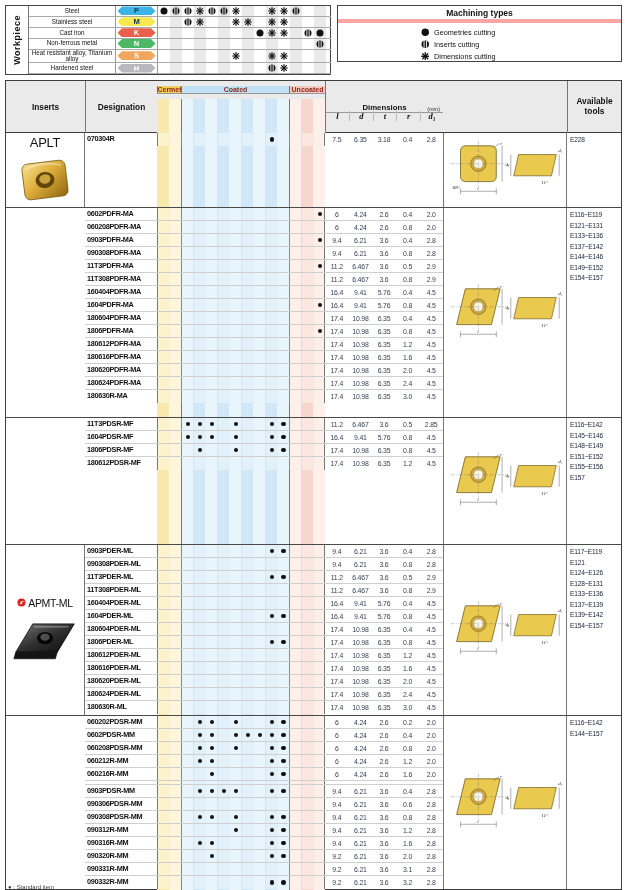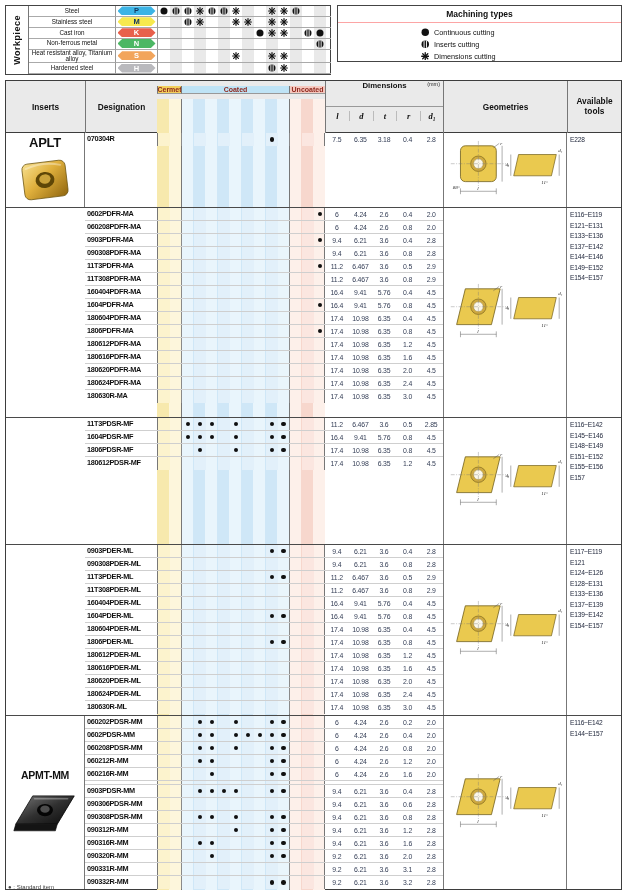--- a/index.html
+++ b/index.html
@@ -18,21 +18,21 @@
     justify-content:center; font-size:6.3px; text-align:center; line-height:1; padding:0 1px; }
   .wp-badge-cell { border-right:1px solid #999; border-bottom:1px solid #aaa; display:flex; align-items:center; justify-content:center; }
   .wp-badge { width:38px; height:9px; display:flex; align-items:center; justify-content:center;
     font-size:7.5px; font-weight:bold; clip-path:polygon(0 50%,12% 0,88% 0,100% 50%,88% 100%,12% 100%); }
   .wp-marks { border-bottom:1px solid #aaa; display:grid; grid-template-columns:repeat(14,12px); padding-right:5px; }
   .wp-cell { display:flex; align-items:center; justify-content:center; }
   .wc-odd { background:#e9e9e9; }
 
   
   #legend-box { position:absolute; left:337px; top:5px; width:285px; height:57px; border:1px solid #444; }
-  #legend-title { height:17px; border-bottom:1px solid #fca5a5; display:flex; align-items:center; justify-content:center;
+  #legend-title { height:17px; border-bottom:4px solid #fca5a5; display:flex; align-items:center; justify-content:center;
     font-weight:bold; font-size:8.5px; }
   #legend-items { padding-top:3px; width:118px; margin:0 auto; }
   .legend-item { display:flex; align-items:center; gap:5px; height:12px; font-size:7.3px; }
 
   
   #main-table { position:absolute; left:5px; top:80px; width:617px; border:1px solid #3d3d3d; background:#fff; }
   #thead { position:relative; height:52px; border-bottom:1.5px solid #3d3d3d; background:#eaeaea; }
   .th { position:absolute; display:flex; align-items:center; justify-content:center; font-weight:bold; font-size:8.3px; }
   .bl { border-left:1px solid #777; }
   #th-inserts   { left:0;   top:0; width:79px;  height:52px; }
@@ -40,37 +40,37 @@
   #th-grades-top{ left:151px;top:0; width:168px; height:18px; display:grid; grid-template-columns:24px 108px 36px; }
   .grade-group { display:flex; align-items:center; justify-content:center; font-weight:bold; font-size:7px; color:#8e271d;
     border-left:1px solid #777; border-bottom:1px solid #999; }
   #gg-cermet   { background:#f2cf5b; }
   #gg-coated   { background:#bfe3f5; }
   #gg-uncoated { background:#f6c9bf; }
   #th-grades-labels { left:151px; top:18px; width:168px; height:34px; display:grid; grid-template-columns:repeat(14,12px); }
   .grade-label-cell { display:flex; justify-content:center; }
   .grade-label-cell span { writing-mode:vertical-rl; transform:rotate(180deg); font-size:5.8px; font-weight:bold;
     height:100%; display:flex; align-items:center; justify-content:flex-start; letter-spacing:-0.2px; }
-  #th-dims-top { left:319px; top:0; width:118px; height:26px; border-left:1px solid #777; border-bottom:1px solid #999;
-    display:flex; align-items:flex-start; justify-content:center; font-weight:bold; font-size:7.8px; }
+  #th-dims-top { left:319px; top:0; width:118px; height:32px; border-left:1px solid #777; border-bottom:1px solid #999;
+    display:flex; align-items:flex-end; justify-content:center; font-weight:bold; font-size:7.8px; }
   #th-dims-top .mm { position:absolute; right:3px; font-weight:normal; font-size:5.5px; color:#333; }
   #th-dims-labels { left:319px; top:18px; width:118px; height:34px; border-left:1px solid #777;
     display:grid; grid-template-columns:repeat(5,23.6px); }
   .dim-label { display:flex; align-items:center; justify-content:center; border-left:1px solid #bbb;
     font-family:"Liberation Serif", serif; font-style:italic; font-size:8.5px; font-weight:bold; }
   .dim-label:first-child { border-left:none; }
   #th-geo   { left:437px; top:0; width:124px; height:52px; }
   #th-tools { left:561px; top:0; width:54px;  height:52px; text-align:center; line-height:1.15; }
 
   
   .section { position:relative; border-top:1.2px solid #4a4a4a; }
   .section:first-child { border-top:none; }
   .cell-inserts { position:absolute; left:0; top:0; bottom:0; width:79px; border-right:1px solid #777;
     display:flex; flex-direction:column; align-items:center; justify-content:center; gap:5px; overflow:hidden; }
-  .group-label { display:flex; align-items:center; gap:2px; font-weight:bold; letter-spacing:-0.3px; }
+  .group-label { display:flex; align-items:center; gap:2px; font-weight:normal; letter-spacing:-0.3px; }
   .group-label.big { font-size:13px; } .group-label.std { font-size:10.5px; }
   .rows-wrap { margin-left:79px; width:358px; }
   .drow { display:grid; grid-template-columns:72px 168px 118px; height:13px; border-bottom:1px solid #cfcfcf; }
   .drow.divider { height:4px; }
   .drow:last-child { border-bottom:none; }
   .cell-desig { font-weight:bold; font-size:7.3px; letter-spacing:-0.3px; line-height:12px; padding-left:2px;
     white-space:nowrap; overflow:hidden; }
   .grades-strip { display:grid; grid-template-columns:repeat(14,12px); border-left:1px solid #777; border-right:1px solid #777; }
   .gc { display:flex; align-items:center; justify-content:center; }
   .gc.b1 { border-right:1px solid #8a8a8a; } 
@@ -465,21 +465,21 @@
       </div>
     </div>
 
   <div id="legend-box">
     <div id="legend-title">Machining types</div>
     <div id="legend-items">
         <div class="legend-item">
           <svg viewBox="0 0 10 10" width="8.5" height="8.5">
             <circle cx="5" cy="5" r="4.4" fill="#111"></circle>
           </svg>
-          <span>Continuous cutting</span>
+          <span>Geometries cutting</span>
         </div>
         <div class="legend-item">
           <svg viewBox="0 0 10 10" width="8.5" height="8.5">
             <circle cx="5" cy="5" r="4.4" fill="#111"></circle>
             <clipPath id="clip9">
               <circle cx="5" cy="5" r="4.4"></circle>
             </clipPath>
             <rect x="3.05" y="0" width="1.1" height="10" fill="#fff" clip-path="url(#clip9)"></rect>
             <rect x="5.85" y="0" width="1.1" height="10" fill="#fff" clip-path="url(#clip9)"></rect>
           </svg>
@@ -556,21 +556,20 @@
         <span>Dimensions</span>
         <span class="mm">(mm)</span>
       </div>
       <div class="th" id="th-dims-labels">
           <div class="dim-label">l</div>
           <div class="dim-label">d</div>
           <div class="dim-label">t</div>
           <div class="dim-label">r</div>
           <div class="dim-label">d₁</div>
         </div>
-      <div class="th bl" id="th-geo">Geometries</div>
       <div class="th bl" id="th-tools">Available tools</div>
     </div>
     <div id="tbody">
         <section class="section" style="height: 74px;">
           <div class="cell-inserts">
             <div class="group-label big">
               <span>APLT</span>
             </div>
             <svg viewBox="0 0 72 52" width="68" height="50">
               <g transform="rotate(-7 36 26)">
@@ -1240,20 +1239,36 @@
           <div class="cell-tools">
             <div class="tool-range">E116~E142</div>
             <div class="tool-range">E145~E146</div>
             <div class="tool-range">E148~E149</div>
             <div class="tool-range">E151~E152</div>
             <div class="tool-range">E155~E156</div>
             <div class="tool-range">E157</div>
           </div>
         </section>
         <section class="section" style="height: 171px;">
+          <div class="cell-inserts">
+            <div class="group-label std">
+              <svg viewBox="0 0 10 10" width="9" height="9">
+                <circle cx="5" cy="5" r="4.5" fill="#d9261c"></circle>
+                <path d="M3,6.5 Q5,1.5 8.5,3.5 Q6,3 5.2,7 Z" fill="#fff"></path>
+              </svg>
+              <span>APMT-ML</span>
+            </div>
+            <svg viewBox="0 0 72 52" width="68" height="50">
+              <path d="M5,40 L23,10 L67,10 L49,40 Z" fill="url(#g-black)" stroke="#000" stroke-width="0.8"></path>
+              <path d="M5,40 L49,40 L47,47 L3,47 Z" fill="#141414" stroke="#000" stroke-width="0.6"></path>
+              <ellipse cx="36" cy="25" rx="8.5" ry="6.5" fill="#050505"></ellipse>
+              <ellipse cx="36" cy="24" rx="5" ry="3.8" fill="#4d4d4d"></ellipse>
+              <path d="M25,13 L60,13" stroke="#fff" stroke-width="1.6" opacity="0.3" stroke-linecap="round"></path>
+            </svg>
+          </div>
           <div class="rows-wrap">
             <div class="drow">
               <div class="cell-desig">0903PDER-ML</div>
               <div class="grades-strip">
                 <div class="gc c0"></div>
                 <div class="gc c1 b1"></div>
                 <div class="gc c2"></div>
                 <div class="gc c3"></div>
                 <div class="gc c4"></div>
                 <div class="gc c5"></div>
@@ -1631,32 +1646,20 @@
             <div class="tool-range">E121</div>
             <div class="tool-range">E124~E126</div>
             <div class="tool-range">E128~E131</div>
             <div class="tool-range">E133~E136</div>
             <div class="tool-range">E137~E139</div>
             <div class="tool-range">E139~E142</div>
             <div class="tool-range">E154~E157</div>
           </div>
         </section>
         <section class="section" style="height: 174px;">
-          <div class="cell-inserts">
-            <div class="group-label std">
-              <span>APMT-MM</span>
-            </div>
-            <svg viewBox="0 0 72 52" width="68" height="50">
-              <path d="M5,40 L23,10 L67,10 L49,40 Z" fill="url(#g-black)" stroke="#000" stroke-width="0.8"></path>
-              <path d="M5,40 L49,40 L47,47 L3,47 Z" fill="#141414" stroke="#000" stroke-width="0.6"></path>
-              <ellipse cx="36" cy="25" rx="8.5" ry="6.5" fill="#050505"></ellipse>
-              <ellipse cx="36" cy="24" rx="5" ry="3.8" fill="#4d4d4d"></ellipse>
-              <path d="M25,13 L60,13" stroke="#fff" stroke-width="1.6" opacity="0.3" stroke-linecap="round"></path>
-            </svg>
-          </div>
           <div class="rows-wrap">
             <div class="drow">
               <div class="cell-desig">060202PDSR-MM</div>
               <div class="grades-strip">
                 <div class="gc c0"></div>
                 <div class="gc c1 b1"></div>
                 <div class="gc c2"></div>
                 <div class="gc c3">
                   <span class="dot"></span>
                 </div>

